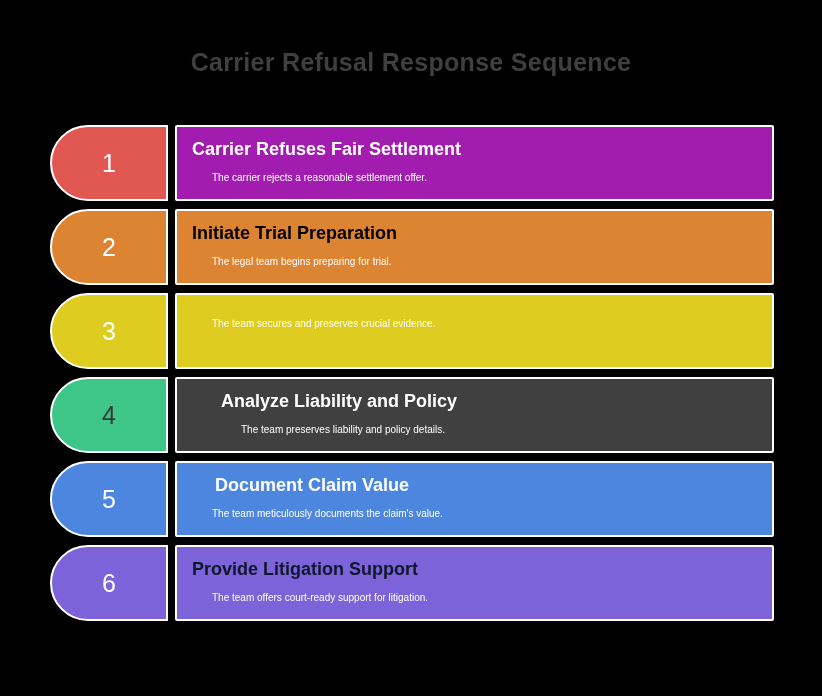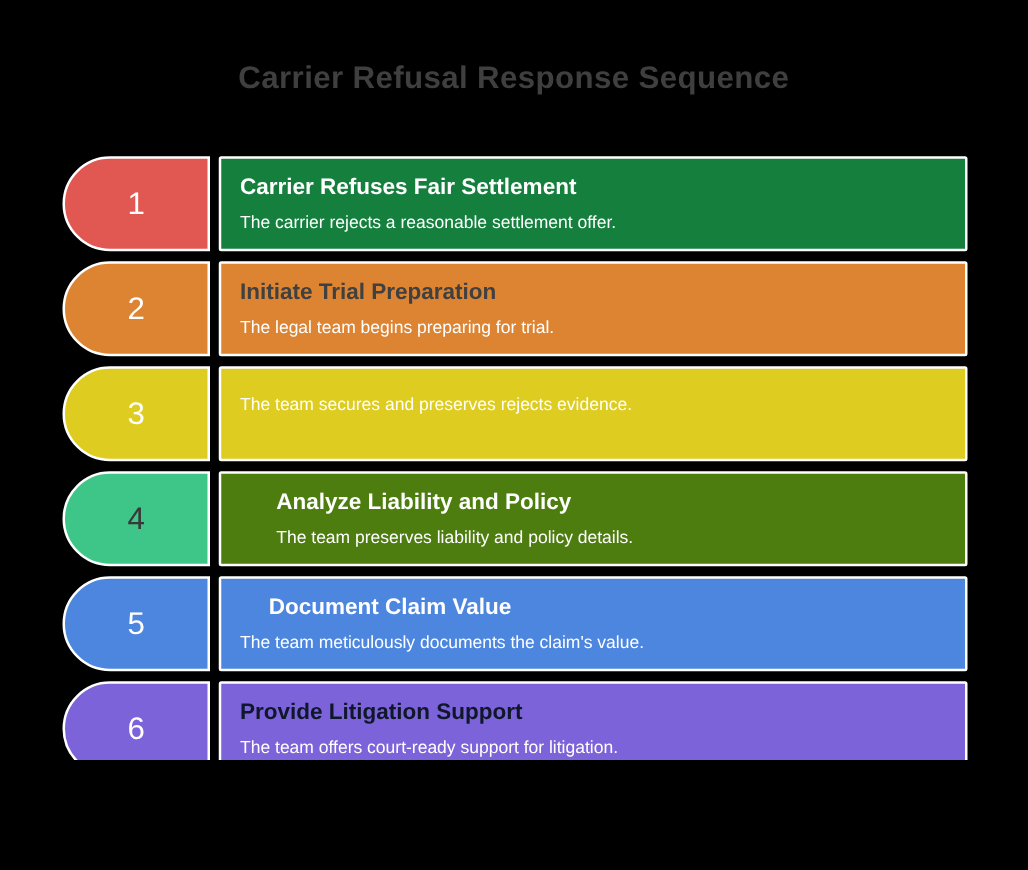--- a/index.html
+++ b/index.html
@@ -3,21 +3,21 @@
 <meta charset="utf-8">
 <style>
   html, body {
     margin: 0;
     padding: 0;
     background: #000000;
   }
   .canvas {
     position: relative;
     width: 822px;
-    height: 608px;
+    height: 696px;
     overflow: hidden;
     font-family: "Liberation Sans", sans-serif;
   }
   .main-title {
     position: absolute;
     top: 46px;
     left: 0;
     width: 100%;
     text-align: center;
     font-size: 25px;
@@ -61,62 +61,63 @@
     border-radius: 2px;
     padding: 11px 15px 0 15px;
     overflow: hidden;
   }
   .card-title {
     font-size: 18px;
     font-weight: bold;
     line-height: 22px;
   }
   .card-desc {
-    font-size: 14px;
+    font-size: 10px;
     line-height: 17px;
     margin-top: 9px;
+    margin-left: 20px;
   }
 </style>
 </head>
 <body style="background: rgb(0, 0, 0);">
 
 <div class="canvas" style="background: rgb(0, 0, 0);">
   <div class="main-title" style="color: rgb(63, 63, 63);">Carrier Refusal Response Sequence</div>
   <div class="steps">
       <div class="step-row">
     <div class="badge" style="background: rgb(225, 87, 82); border-color: rgb(255, 255, 255);">
       <span class="num" style="color: rgb(255, 255, 255);">1</span>
     </div>
-    <div class="card" style="background: #15803d; border-color: rgb(255, 255, 255);">
+    <div class="card" style="background: #a21caf; border-color: rgb(255, 255, 255);">
       <div class="card-title" style="color: rgb(255, 255, 255);">Carrier Refuses Fair Settlement</div>
       <div class="card-desc" style="color: rgb(255, 255, 255);">The carrier rejects a reasonable settlement offer.</div>
     </div>
   </div>
       <div class="step-row">
     <div class="badge" style="background: rgb(221, 132, 51); border-color: rgb(255, 255, 255);">
       <span class="num" style="color: rgb(255, 255, 255);">2</span>
     </div>
     <div class="card" style="background: rgb(221, 132, 51); border-color: rgb(255, 255, 255);">
-      <div class="card-title" style="color: #404040;">Initiate Trial Preparation</div>
+      <div class="card-title" style="color: #000000;">Initiate Trial Preparation</div>
       <div class="card-desc" style="color: rgb(255, 255, 255);">The legal team begins preparing for trial.</div>
     </div>
   </div>
       <div class="step-row">
     <div class="badge" style="background: rgb(222, 204, 32); border-color: rgb(255, 255, 255);">
       <span class="num" style="color: rgb(255, 255, 255);">3</span>
     </div>
     <div class="card" style="background: rgb(222, 204, 32); border-color: rgb(255, 255, 255);">
-      <div class="card-desc" style="color: rgb(255, 255, 255);">The team secures and preserves rejects evidence.</div>
+      <div class="card-desc" style="color: rgb(255, 255, 255);">The team secures and preserves crucial evidence.</div>
     </div>
   </div>
       <div class="step-row">
     <div class="badge" style="background: rgb(62, 197, 136); border-color: rgb(255, 255, 255);">
       <span class="num" style="color: rgb(56, 56, 56);">4</span>
     </div>
-    <div class="card" style="background: #4d7c0f; border-color: rgb(255, 255, 255); padding-left: 44px;">
+    <div class="card" style="background: #404040; border-color: rgb(255, 255, 255); padding-left: 44px;">
       <div class="card-title" style="color: rgb(255, 255, 255);">Analyze Liability and Policy</div>
       <div class="card-desc" style="color: rgb(255, 255, 255);">The team preserves liability and policy details.</div>
     </div>
   </div>
       <div class="step-row">
     <div class="badge" style="background: rgb(77, 134, 223); border-color: rgb(255, 255, 255);">
       <span class="num" style="color: rgb(255, 255, 255);">5</span>
     </div>
     <div class="card" style="background: rgb(77, 134, 223); border-color: rgb(255, 255, 255);">
       <div class="card-title" style="color: rgb(255, 255, 255); margin-left: 23px;">Document Claim Value</div>

